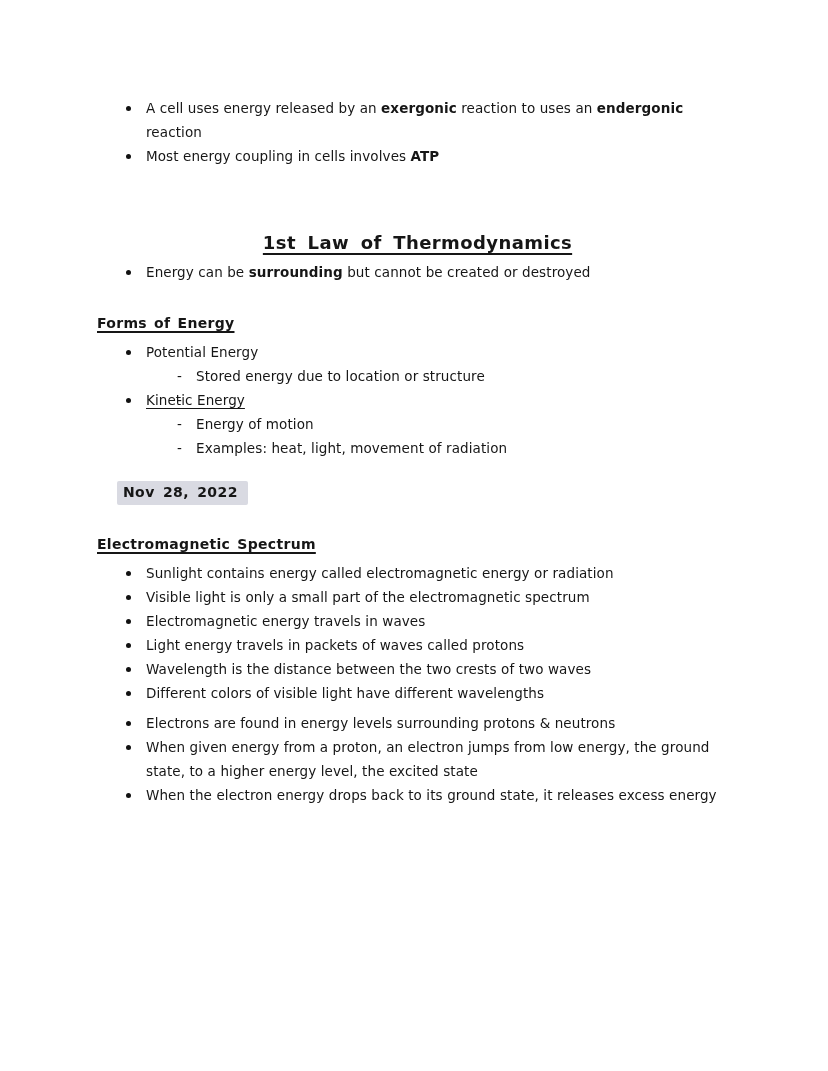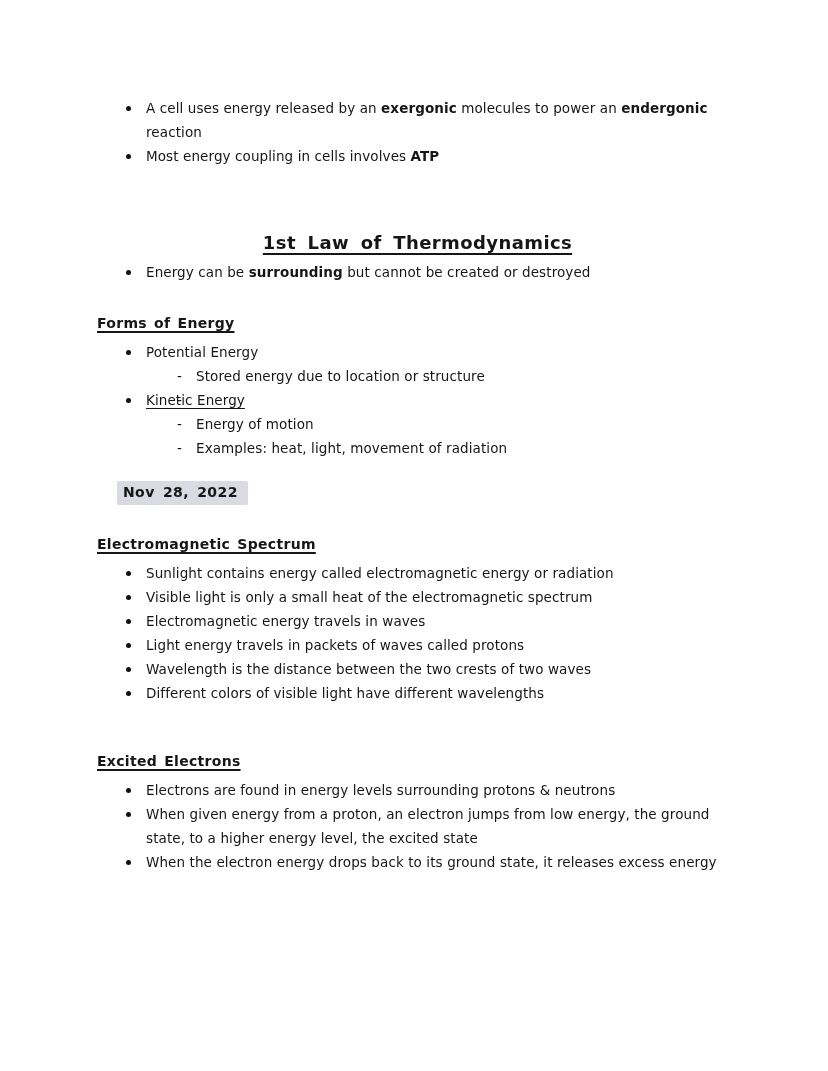--- a/index.html
+++ b/index.html
@@ -87,21 +87,21 @@
   ul.excited-list { margin-top: 6px; }
 </style>
 </head>
 <body>
 
 <div class="page">
 
   <ul class="bullets intro-list">
     <li>
       <span class="marker dot"></span>
-      <span><span>A cell uses energy released by an </span><b>exergonic</b><span> molecules to power an </span><b>endergonic</b><span> reaction</span></span>
+      <span><span>A cell uses energy released by an </span><b>exergonic</b><span> reaction to uses an </span><b>endergonic</b><span> reaction</span></span>
     </li>
     <li>
       <span class="marker dot"></span>
       <span><span>Most energy coupling in cells involves </span><b>ATP</b></span>
     </li>
   </ul>
 
   <h1 class="center-heading">1st Law of Thermodynamics</h1>
 
   <ul class="bullets law-list">
@@ -149,41 +149,40 @@
 
   <h2 class="section-heading spectrum-heading">Electromagnetic Spectrum</h2>
 
   <ul class="bullets spectrum-list">
     <li>
       <span class="marker dot"></span>
       <span>Sunlight contains energy called electromagnetic energy or radiation</span>
     </li>
     <li>
       <span class="marker dot"></span>
-      <span>Visible light is only a small heat of the electromagnetic spectrum</span>
+      <span>Visible light is only a small part of the electromagnetic spectrum</span>
     </li>
     <li>
       <span class="marker dot"></span>
       <span>Electromagnetic energy travels in waves</span>
     </li>
     <li>
       <span class="marker dot"></span>
       <span>Light energy travels in packets of waves called protons</span>
     </li>
     <li>
       <span class="marker dot"></span>
       <span>Wavelength is the distance between the two crests of two waves</span>
     </li>
     <li>
       <span class="marker dot"></span>
       <span>Different colors of visible light have different wavelengths</span>
     </li>
   </ul>
 
-  <h2 class="section-heading excited-heading">Excited Electrons</h2>
 
   <ul class="bullets excited-list">
     <li>
       <span class="marker dot"></span>
       <span>Electrons are found in energy levels surrounding protons &amp; neutrons</span>
     </li>
     <li>
       <span class="marker dot"></span>
       <span>When given energy from a proton, an electron jumps from low energy, the ground state, to a higher energy level, the excited state</span>
     </li>

